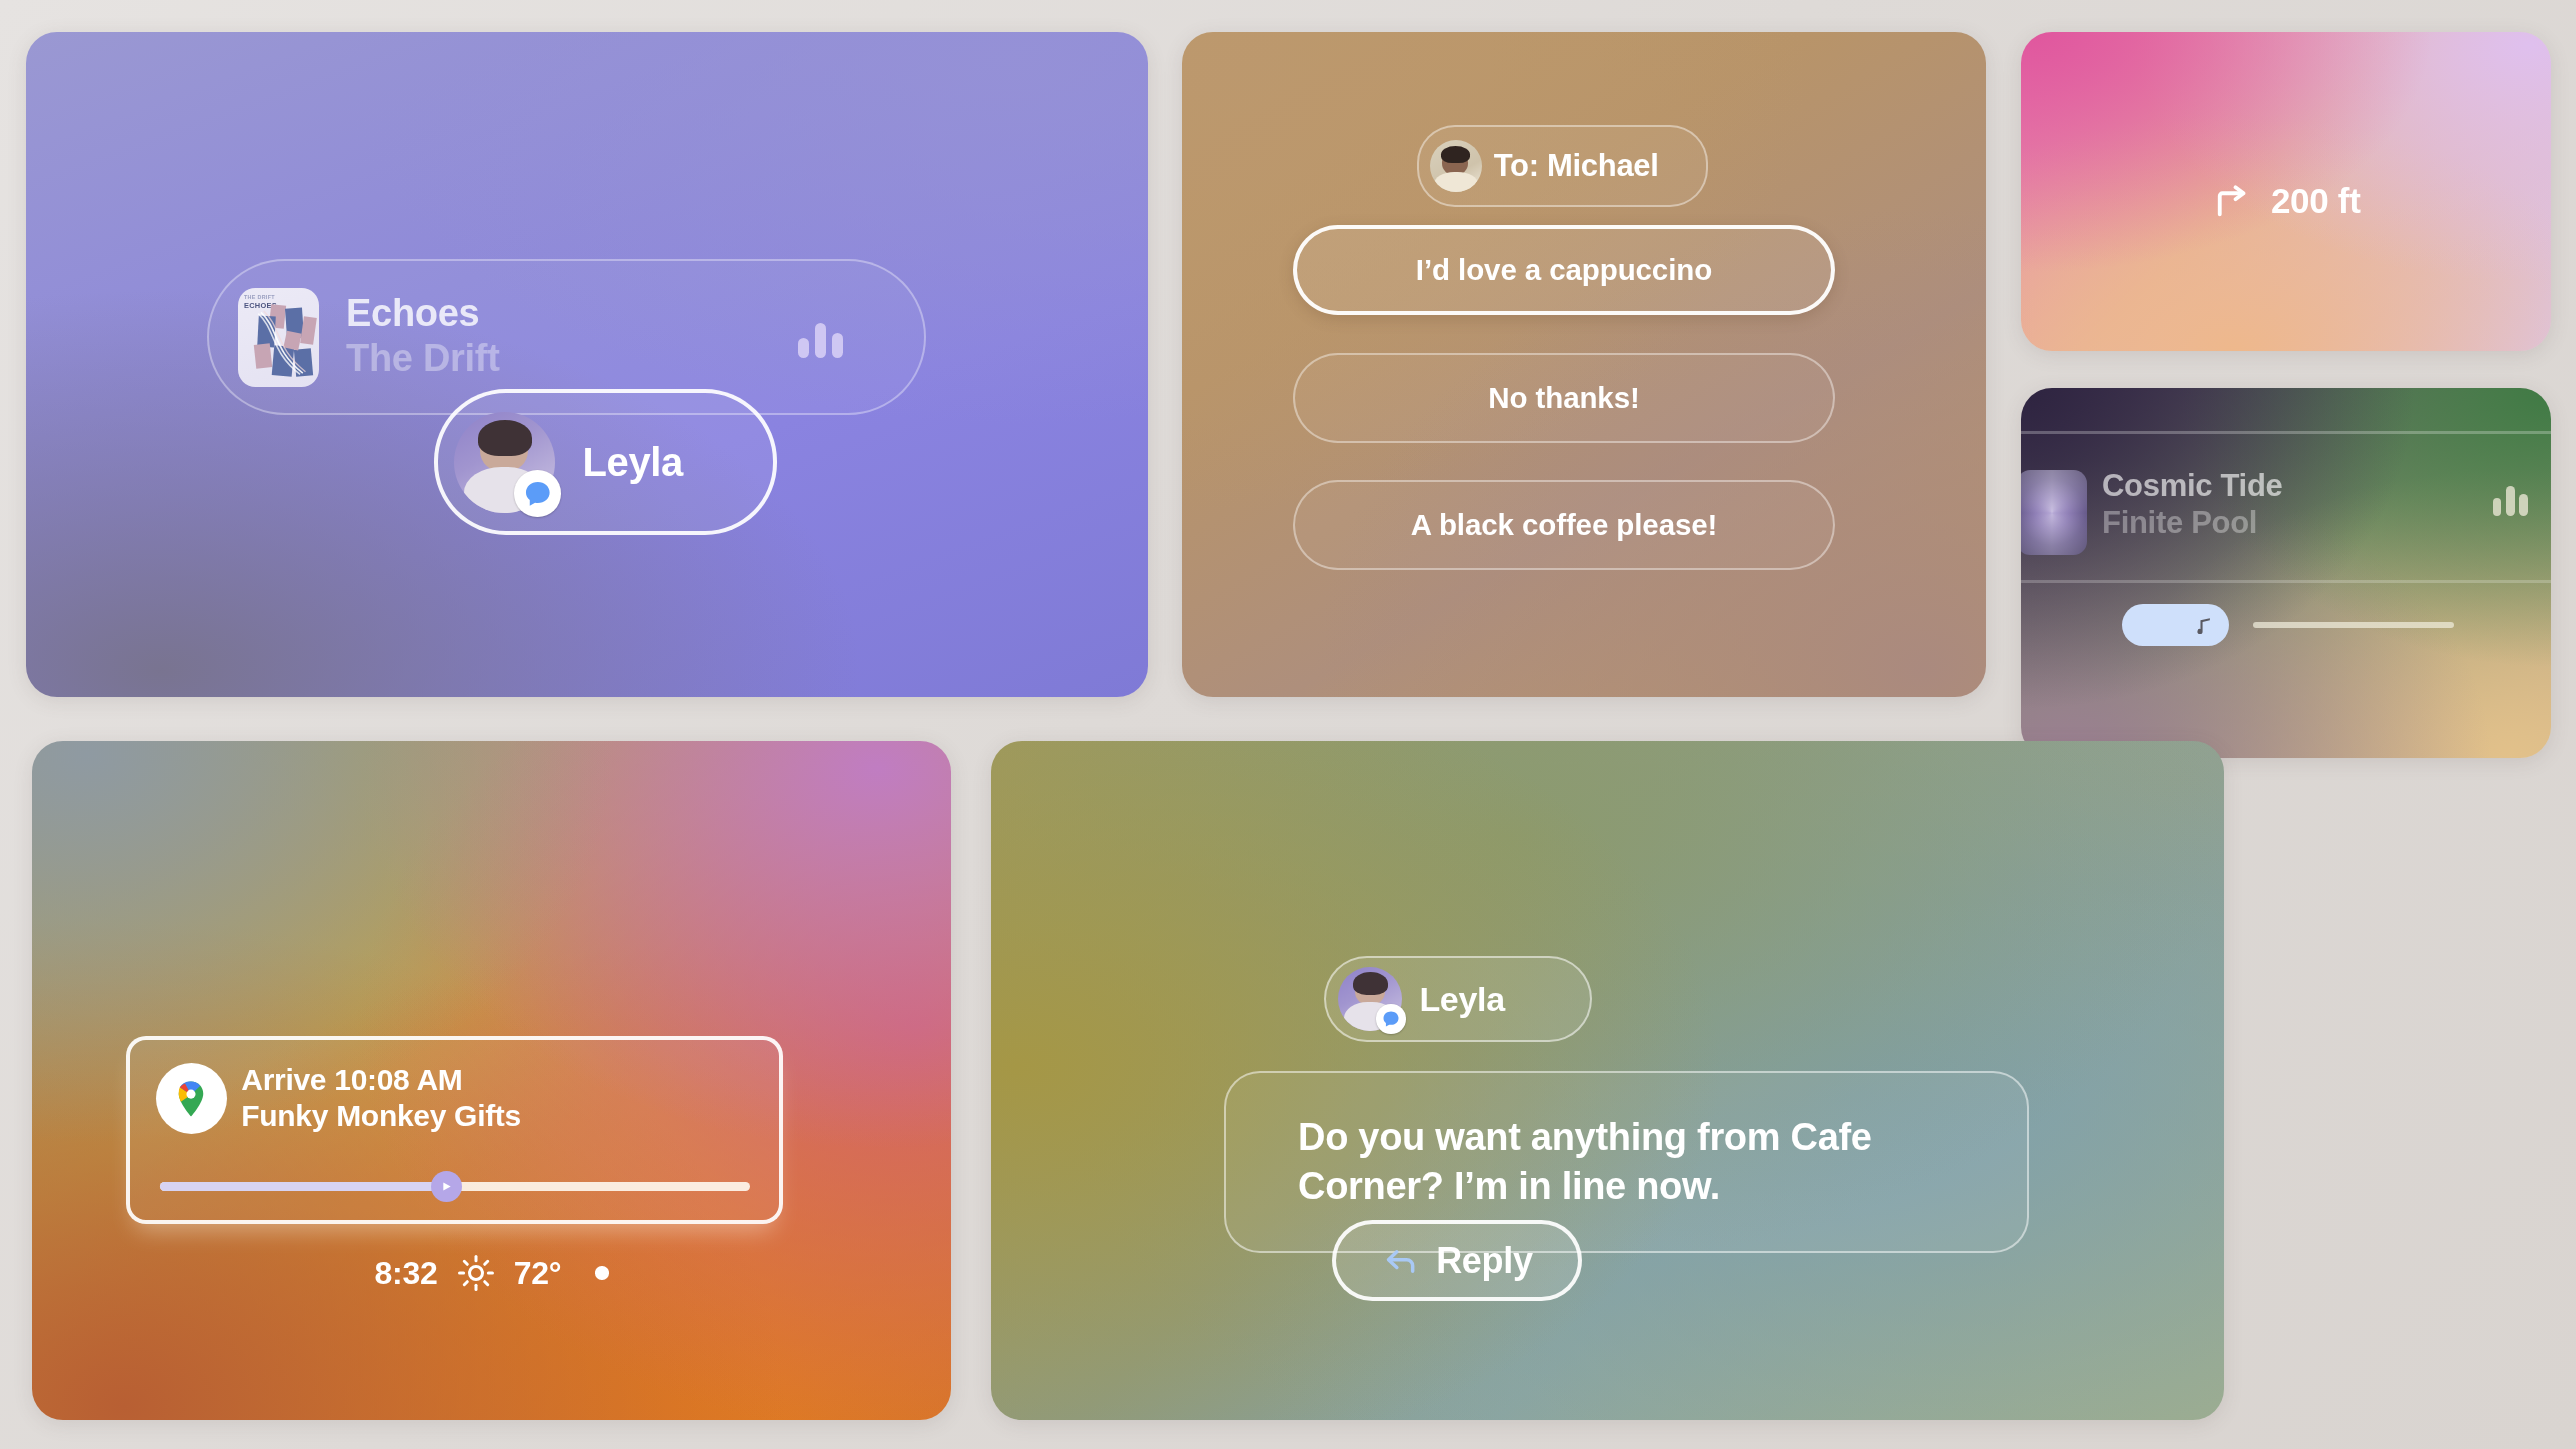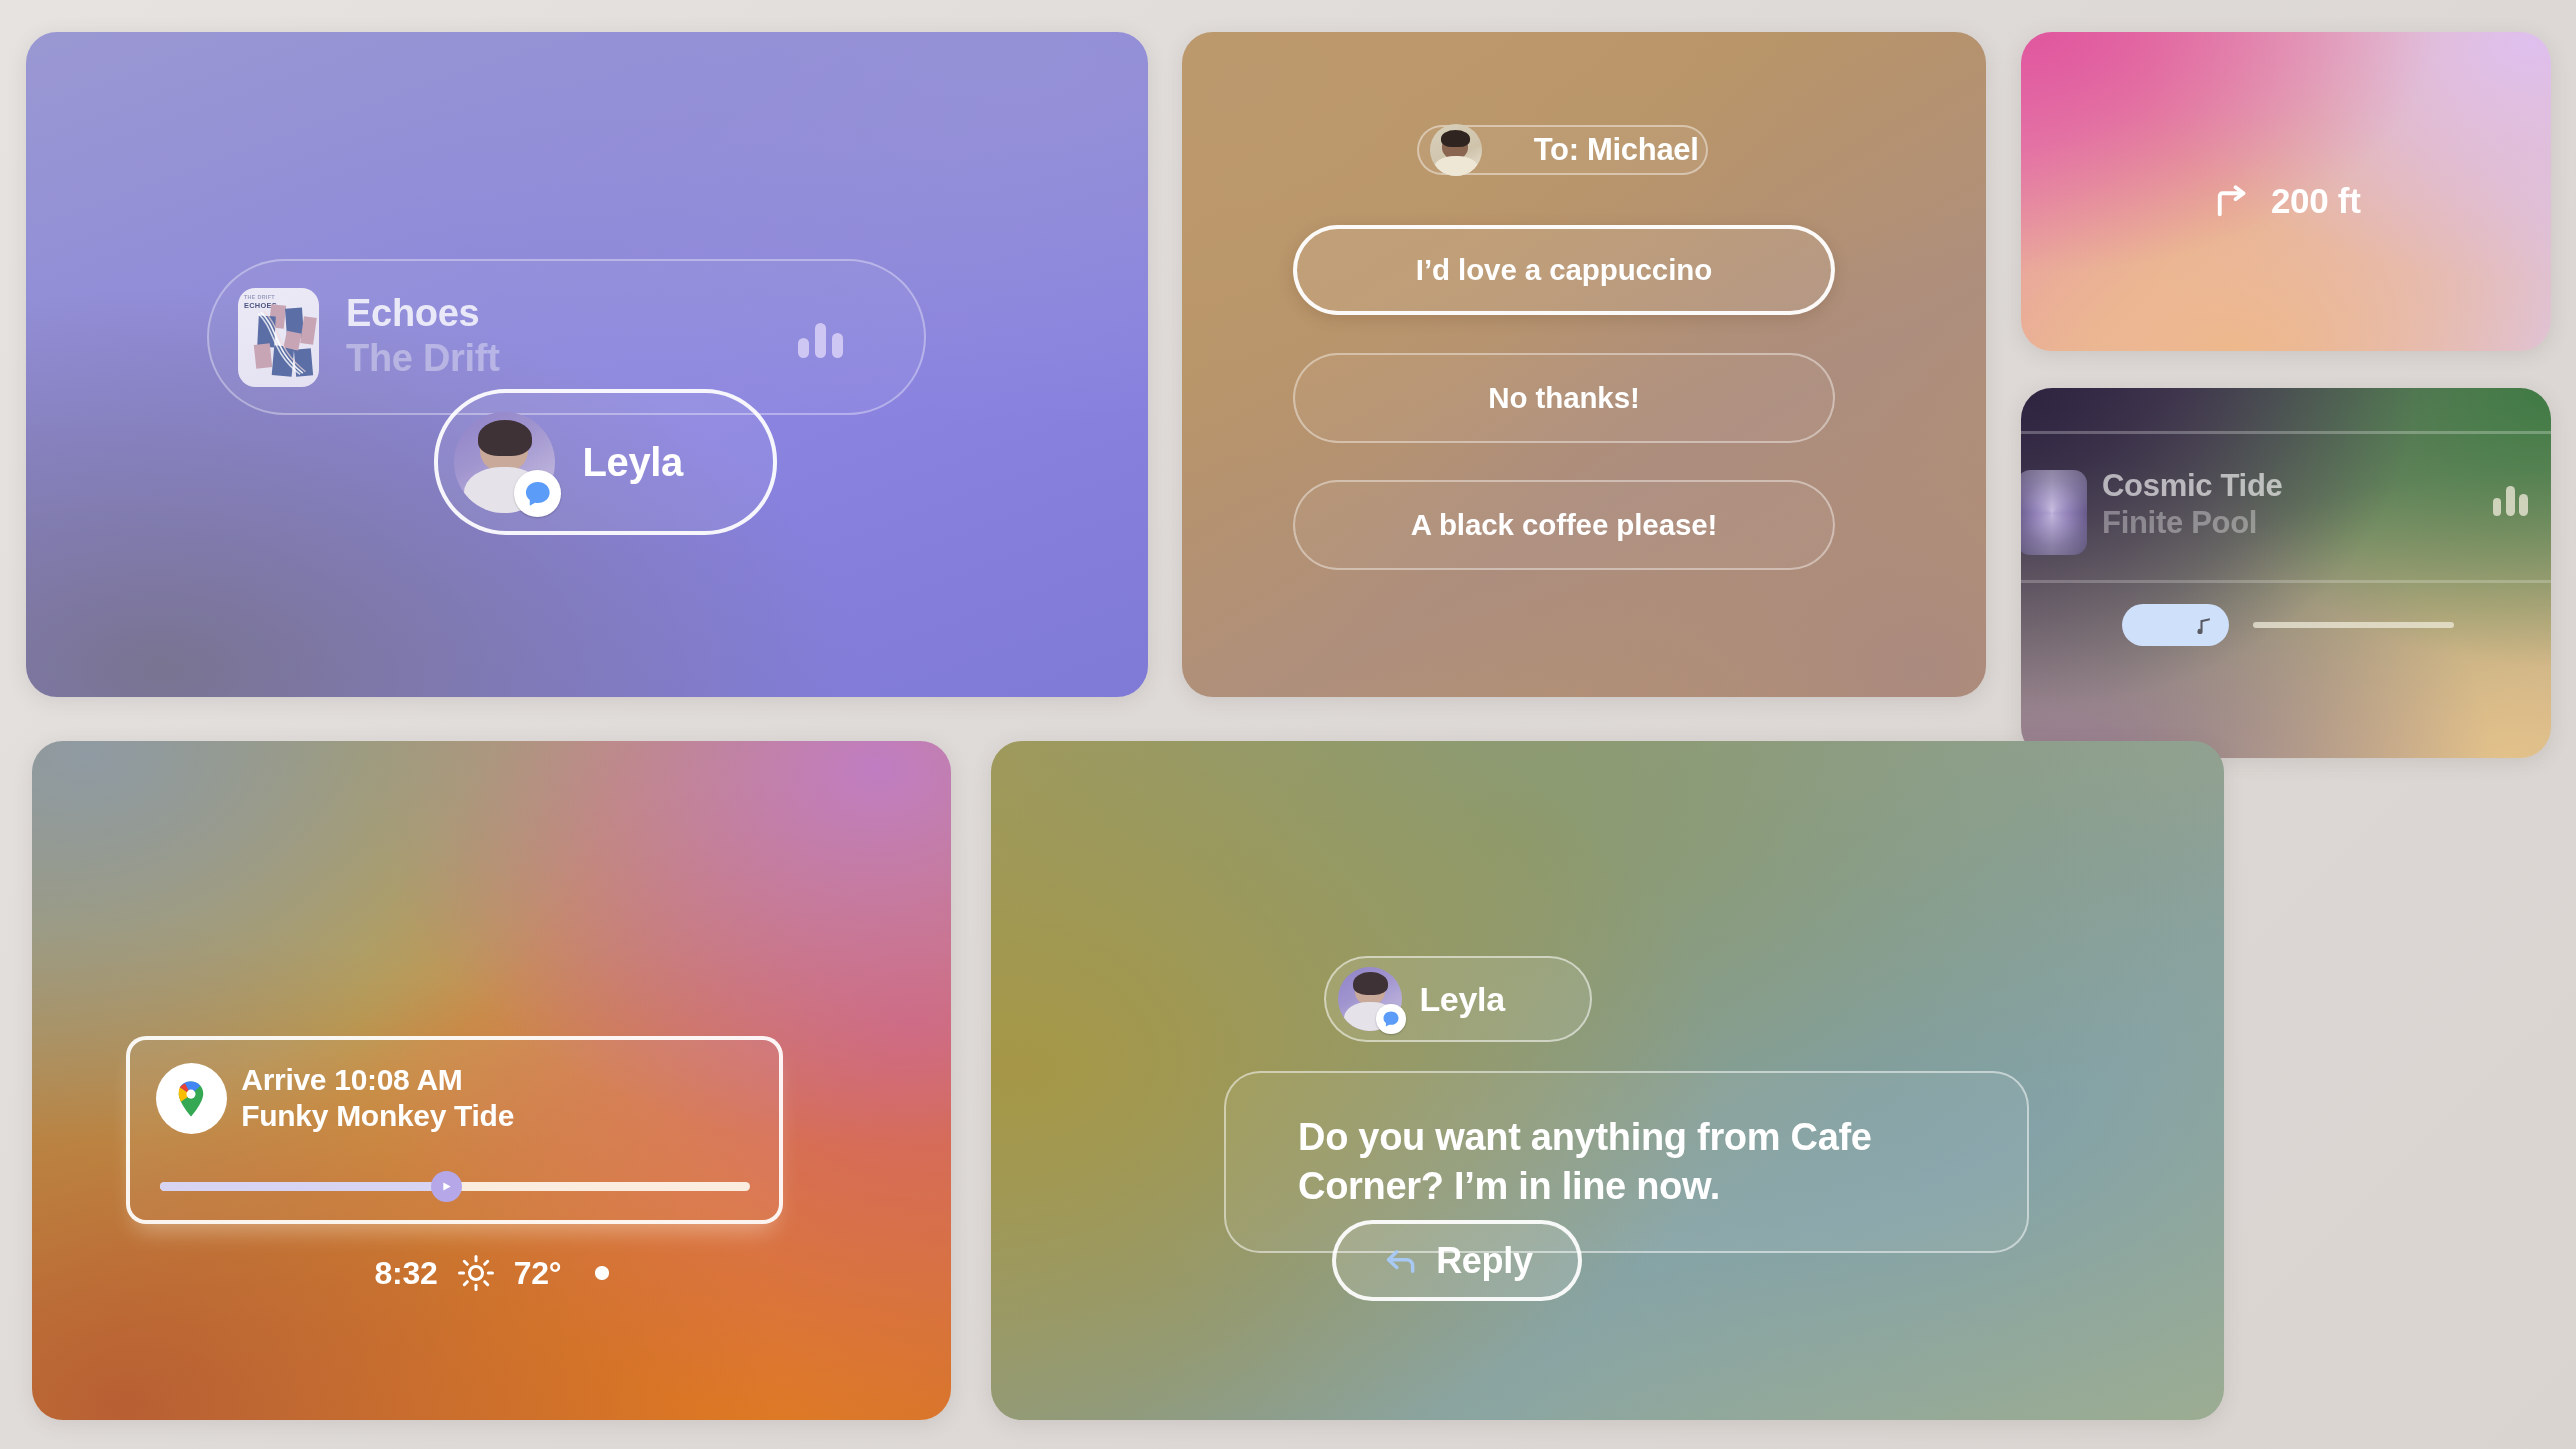--- a/index.html
+++ b/index.html
@@ -154,25 +154,24 @@
     width: 46%; height: 46%; border-radius: 50%;
     background: #ffffff; display:flex; align-items:center; justify-content:center;
     box-shadow: 0 0.7px 2px rgba(0,0,0,.25); z-index: 4;
   }
   .avatar .badge svg { width: 68%; height: 68%; }
   #leyla-avatar { width: 101px; height: 101px; }
   #leyla-name { margin-left: 28px; font-size: 40px; font-weight: 800; color:#fff; letter-spacing:-0.4px; }
 
   
   #to-chip {
-    position:absolute; left: 235px; top: 93px; width: 291px; height: 50px;
+    position:absolute; left: 235px; top: 93px; width: 291px; height: 82px;
     border: 2px solid rgba(255,255,255,.42); border-radius: 38px;
     display:flex; align-items:center; padding-left: 10.7px;
     background: rgba(255,255,255,.06);
-    gap: 40px;
   }
   #to-avatar { width: 52px; height: 52px; }
   #to-avatar .ph { background: linear-gradient(150deg,#d9d1bd 0%,#cfc3ab 60%,#efe9da 100%); }
   #to-avatar .ph::before { left:24%; top:20%; width:50%; height:48%; background:#8a6550; }
   #to-avatar .ph::after { left:8%; top:62%; width:84%; height:50%; background:#efe7d6; }
   #to-avatar .hair { left:22%; top:12%; width:56%; height:32%; background:#2f2420; }
   #to-label { margin-left: 12px; font-size: 31px; font-weight: 800; color:#fff; letter-spacing:-0.3px; }
 
   .reply-opt {
     position:absolute; left: 111px; width: 542px; height: 90px;
@@ -392,21 +391,21 @@
           <svg viewBox="0 0 24 24">
             <path d="M12 2c3.9 0 7 3.1 7 7 0 5.2-7 13-7 13S5 14.2 5 9c0-3.9 3.1-7 7-7z" fill="#34a853"></path>
             <path d="M5.6 5.3A7 7 0 0 1 12 2c2.1 0 4 .9 5.3 2.4L12 9.5z" fill="#4285f4"></path>
             <path d="M5.6 5.3A7 7 0 0 0 5 9c0 1.3.5 2.9 1.2 4.5L12 9.5z" fill="#fbbc04"></path>
             <path d="M5.6 5.3 12 9.5 8.6 3.1A7 7 0 0 0 5.6 5.3z" fill="#ea4335"></path>
             <circle cx="12" cy="9.2" r="2.6" fill="#ffffff"></circle>
           </svg>
         </div>
         <div id="route-text">
           <div id="route-eta">Arrive 10:08 AM</div>
-          <div id="route-dest">Funky Monkey Tide</div>
+          <div id="route-dest">Funky Monkey Gifts</div>
         </div>
       </div>
 
       <div id="route-slider">
         <div id="route-track-bg"></div>
         <div id="route-track-fill"></div>
         <div id="route-thumb">
           <svg width="14.8" height="14.8" viewBox="0 0 24 24">
             <path d="M7 5.5 19 12 7 18.5z" fill="#ffffff"></path>
           </svg>

